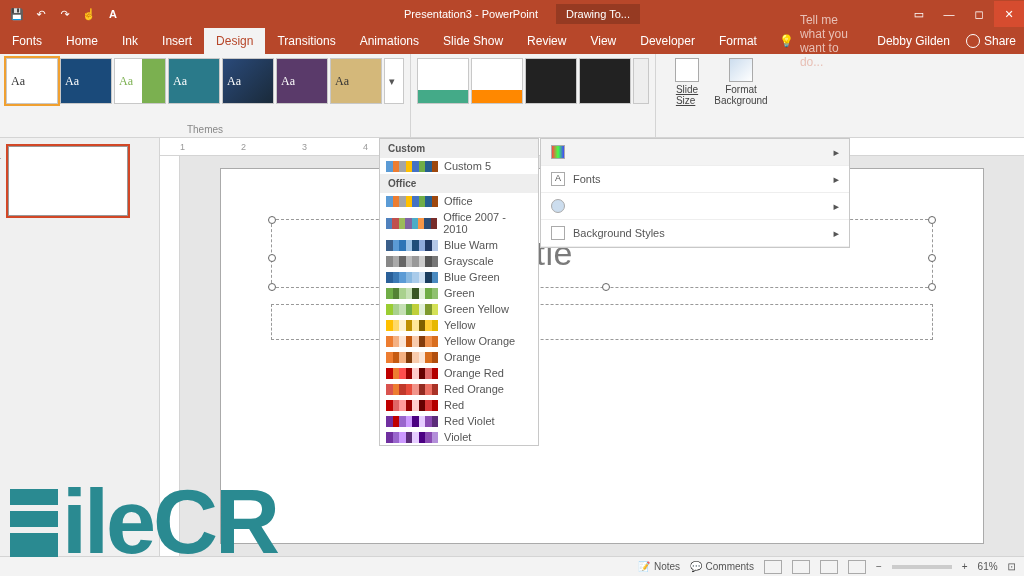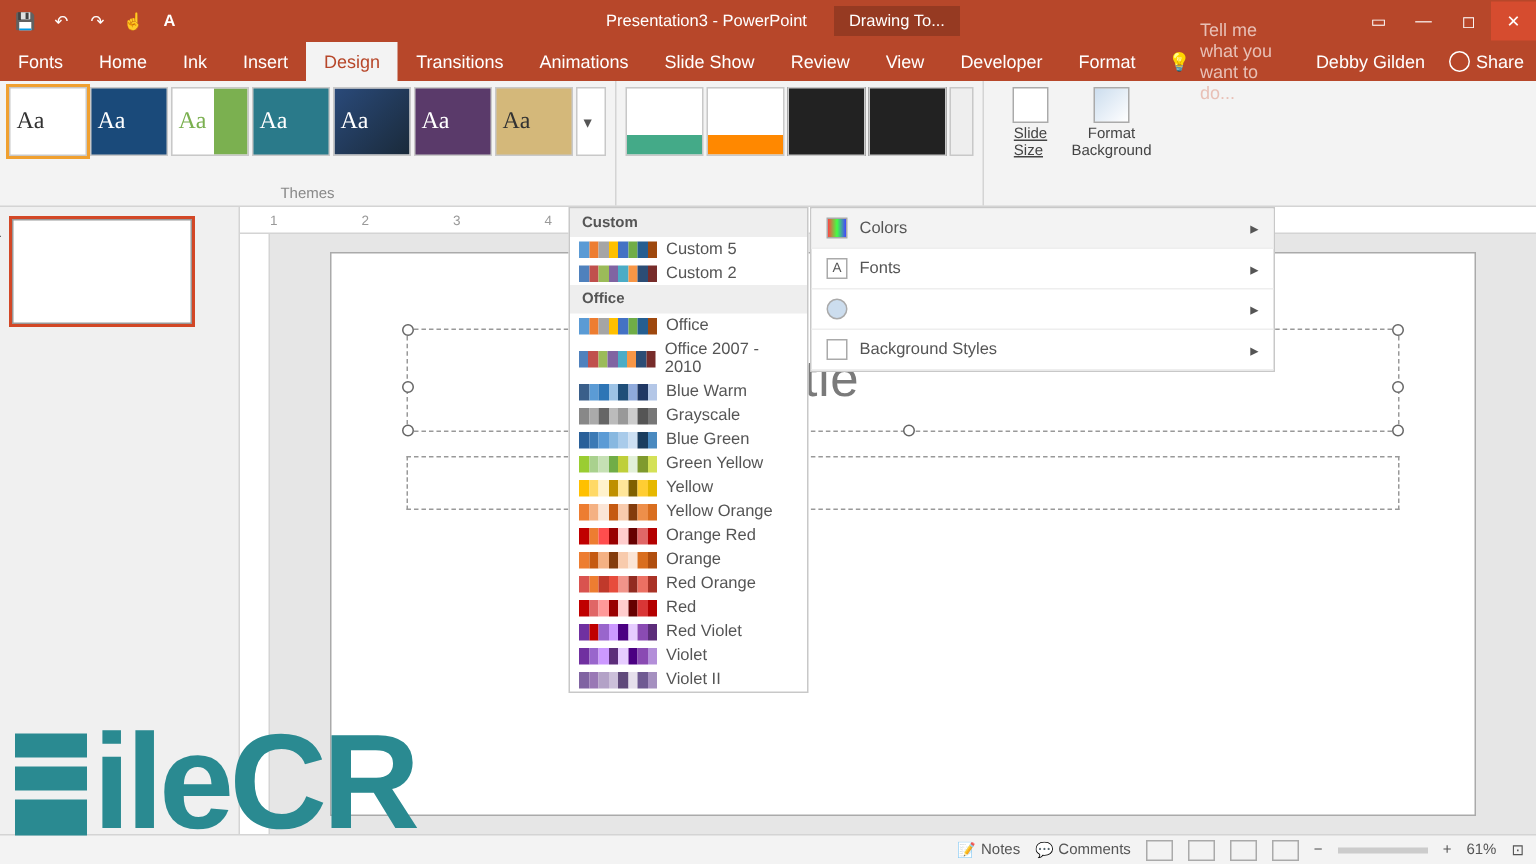--- a/index.html
+++ b/index.html
@@ -22,21 +22,21 @@
 .ribbon-tab.active { background:#f3f3f3; color:#b7472a; }
 .tell-me{flex:1;padding:0 10px;color:#e8c0b6;display:flex;align-items:center;gap:6px;}
 .user-area{display:flex;align-items:center;gap:4px;padding:0 8px;}
 .user-icon{width:14px;height:14px;border:1px solid #fff;border-radius:50%;}
 
 
 .ribbon-body { height:84px; background:#f3f3f3; border-bottom:1px solid #d4d4d4; display:flex; }
 .themes-group { display:flex; gap:2px; padding:4px 6px; position:relative; flex:0 0 auto; }
 .theme-thumb { width:52px; height:46px; border:1px solid #c8c8c8; background:#fff; display:flex; align-items:center; font-size:11px; padding-left:4px; color:#555; position:relative; overflow:hidden;}
 .theme-thumb.sel{outline:2px solid #f0a030;}
-.theme-thumb .aa{font-family:Georgia,serif;font-size:16px;}
+.theme-thumb .aa{font-family:Georgia,serif;font-size:12px;}
 .variants-group{display:flex;gap:2px;padding:4px 6px;border-left:1px solid #d4d4d4;}
 .variant-thumb{width:52px;height:46px;border:1px solid #c8c8c8;}
 .customize-group{display:flex;gap:8px;padding:4px 8px;border-left:1px solid #d4d4d4;}
 .cust-btn{display:flex;flex-direction:column;align-items:center;font-size:10px;color:#444;width:46px;gap:2px;}
 .cust-icon{width:24px;height:24px;background:#fff;border:1px solid #aaa;}
 .group-label{position:absolute;bottom:2px;left:0;right:0;text-align:center;font-size:10px;color:#888;}
 
 
 .stage { position:relative; background:#e6e6e6; height:calc(576px - 28px - 26px - 84px - 20px); display:flex; }
 .thumbs-pane{width:160px;background:#f0f0f0;border-right:1px solid #d4d4d4;padding:8px;}
@@ -213,60 +213,47 @@
             <span style="background: rgb(237, 125, 49);"></span>
             <span style="background: rgb(165, 165, 165);"></span>
             <span style="background: rgb(255, 192, 0);"></span>
             <span style="background: rgb(68, 114, 196);"></span>
             <span style="background: rgb(112, 173, 71);"></span>
             <span style="background: rgb(37, 94, 145);"></span>
             <span style="background: rgb(158, 72, 14);"></span>
           </div>
           <span>Custom 5</span>
         </div>
+      </div>
+    <div class="hdr">Office</div>
+    <div id="off-list">
+        <div class="row">
+          <div class="swatch-strip">
+            <span style="background: rgb(91, 155, 213);"></span>
+            <span style="background: rgb(237, 125, 49);"></span>
+            <span style="background: rgb(165, 165, 165);"></span>
+            <span style="background: rgb(255, 192, 0);"></span>
+            <span style="background: rgb(68, 114, 196);"></span>
+            <span style="background: rgb(112, 173, 71);"></span>
+            <span style="background: rgb(37, 94, 145);"></span>
+            <span style="background: rgb(158, 72, 14);"></span>
+          </div>
+          <span>Office</span>
+        </div>
         <div class="row">
           <div class="swatch-strip">
             <span style="background: rgb(79, 129, 189);"></span>
             <span style="background: rgb(192, 80, 77);"></span>
             <span style="background: rgb(155, 187, 89);"></span>
             <span style="background: rgb(128, 100, 162);"></span>
             <span style="background: rgb(75, 172, 198);"></span>
             <span style="background: rgb(247, 150, 70);"></span>
             <span style="background: rgb(44, 77, 117);"></span>
             <span style="background: rgb(119, 44, 42);"></span>
           </div>
-          <span>Custom 2</span>
-        </div>
-      </div>
-    <div class="hdr">Office</div>
-    <div id="off-list">
-        <div class="row">
-          <div class="swatch-strip">
-            <span style="background: rgb(91, 155, 213);"></span>
-            <span style="background: rgb(237, 125, 49);"></span>
-            <span style="background: rgb(165, 165, 165);"></span>
-            <span style="background: rgb(255, 192, 0);"></span>
-            <span style="background: rgb(68, 114, 196);"></span>
-            <span style="background: rgb(112, 173, 71);"></span>
-            <span style="background: rgb(37, 94, 145);"></span>
-            <span style="background: rgb(158, 72, 14);"></span>
-          </div>
-          <span>Office</span>
-        </div>
-        <div class="row">
-          <div class="swatch-strip">
-            <span style="background: rgb(79, 129, 189);"></span>
-            <span style="background: rgb(192, 80, 77);"></span>
-            <span style="background: rgb(155, 187, 89);"></span>
-            <span style="background: rgb(128, 100, 162);"></span>
-            <span style="background: rgb(75, 172, 198);"></span>
-            <span style="background: rgb(247, 150, 70);"></span>
-            <span style="background: rgb(44, 77, 117);"></span>
-            <span style="background: rgb(119, 44, 42);"></span>
-          </div>
           <span>Office 2007 - 2010</span>
         </div>
         <div class="row">
           <div class="swatch-strip">
             <span style="background: rgb(58, 95, 138);"></span>
             <span style="background: rgb(91, 155, 213);"></span>
             <span style="background: rgb(46, 117, 182);"></span>
             <span style="background: rgb(157, 195, 230);"></span>
             <span style="background: rgb(31, 78, 121);"></span>
             <span style="background: rgb(143, 170, 220);"></span>
@@ -296,20 +283,33 @@
             <span style="background: rgb(136, 184, 224);"></span>
             <span style="background: rgb(169, 203, 234);"></span>
             <span style="background: rgb(205, 224, 243);"></span>
             <span style="background: rgb(26, 61, 95);"></span>
             <span style="background: rgb(74, 138, 192);"></span>
           </div>
           <span>Blue Green</span>
         </div>
         <div class="row">
           <div class="swatch-strip">
+            <span style="background: rgb(112, 173, 71);"></span>
+            <span style="background: rgb(84, 130, 53);"></span>
+            <span style="background: rgb(169, 209, 142);"></span>
+            <span style="background: rgb(197, 224, 180);"></span>
+            <span style="background: rgb(56, 87, 35);"></span>
+            <span style="background: rgb(226, 240, 217);"></span>
+            <span style="background: rgb(111, 172, 70);"></span>
+            <span style="background: rgb(144, 193, 112);"></span>
+          </div>
+          <span>Green</span>
+        </div>
+        <div class="row">
+          <div class="swatch-strip">
             <span style="background: rgb(154, 205, 50);"></span>
             <span style="background: rgb(169, 209, 142);"></span>
             <span style="background: rgb(197, 224, 180);"></span>
             <span style="background: rgb(112, 173, 71);"></span>
             <span style="background: rgb(191, 207, 58);"></span>
             <span style="background: rgb(226, 240, 217);"></span>
             <span style="background: rgb(127, 154, 46);"></span>
             <span style="background: rgb(212, 225, 87);"></span>
           </div>
           <span>Green Yellow</span>
@@ -335,43 +335,43 @@
             <span style="background: rgb(197, 90, 17);"></span>
             <span style="background: rgb(248, 203, 173);"></span>
             <span style="background: rgb(131, 60, 12);"></span>
             <span style="background: rgb(238, 143, 74);"></span>
             <span style="background: rgb(217, 110, 31);"></span>
           </div>
           <span>Yellow Orange</span>
         </div>
         <div class="row">
           <div class="swatch-strip">
-            <span style="background: rgb(192, 0, 0);"></span>
-            <span style="background: rgb(237, 125, 49);"></span>
-            <span style="background: rgb(255, 77, 77);"></span>
-            <span style="background: rgb(153, 0, 0);"></span>
-            <span style="background: rgb(255, 204, 204);"></span>
-            <span style="background: rgb(102, 0, 0);"></span>
-            <span style="background: rgb(224, 102, 102);"></span>
-            <span style="background: rgb(179, 0, 0);"></span>
-          </div>
-          <span>Orange Red</span>
-        </div>
-        <div class="row">
-          <div class="swatch-strip">
             <span style="background: rgb(237, 125, 49);"></span>
             <span style="background: rgb(197, 90, 17);"></span>
             <span style="background: rgb(244, 177, 131);"></span>
             <span style="background: rgb(131, 60, 12);"></span>
             <span style="background: rgb(248, 203, 173);"></span>
             <span style="background: rgb(251, 229, 214);"></span>
             <span style="background: rgb(217, 110, 31);"></span>
             <span style="background: rgb(176, 78, 14);"></span>
           </div>
           <span>Orange</span>
+        </div>
+        <div class="row">
+          <div class="swatch-strip">
+            <span style="background: rgb(192, 0, 0);"></span>
+            <span style="background: rgb(237, 125, 49);"></span>
+            <span style="background: rgb(255, 77, 77);"></span>
+            <span style="background: rgb(153, 0, 0);"></span>
+            <span style="background: rgb(255, 204, 204);"></span>
+            <span style="background: rgb(102, 0, 0);"></span>
+            <span style="background: rgb(224, 102, 102);"></span>
+            <span style="background: rgb(179, 0, 0);"></span>
+          </div>
+          <span>Orange Red</span>
         </div>
         <div class="row">
           <div class="swatch-strip">
             <span style="background: rgb(217, 83, 79);"></span>
             <span style="background: rgb(237, 125, 49);"></span>
             <span style="background: rgb(192, 57, 43);"></span>
             <span style="background: rgb(231, 76, 60);"></span>
             <span style="background: rgb(241, 148, 138);"></span>
             <span style="background: rgb(146, 43, 33);"></span>
             <span style="background: rgb(236, 112, 99);"></span>
@@ -411,41 +411,27 @@
             <span style="background: rgb(153, 102, 204);"></span>
             <span style="background: rgb(204, 153, 255);"></span>
             <span style="background: rgb(92, 45, 122);"></span>
             <span style="background: rgb(230, 204, 255);"></span>
             <span style="background: rgb(75, 0, 130);"></span>
             <span style="background: rgb(138, 75, 179);"></span>
             <span style="background: rgb(179, 143, 217);"></span>
           </div>
           <span>Violet</span>
         </div>
-        <div class="row">
-          <div class="swatch-strip">
-            <span style="background: rgb(128, 100, 162);"></span>
-            <span style="background: rgb(153, 120, 181);"></span>
-            <span style="background: rgb(179, 162, 199);"></span>
-            <span style="background: rgb(204, 192, 218);"></span>
-            <span style="background: rgb(96, 74, 123);"></span>
-            <span style="background: rgb(230, 224, 236);"></span>
-            <span style="background: rgb(111, 90, 146);"></span>
-            <span style="background: rgb(165, 144, 192);"></span>
-          </div>
-          <span>Violet II</span>
-        </div>
       </div>
 
   </div>
 
   <div class="var-panel">
     <div class="row active">
         <div class="ic" style="background:linear-gradient(90deg,#f44,#4f4,#44f);"></div>
-        <span class="lbl">Colors</span>
         <span>▸</span>
       </div>
     <div class="row">
         <div class="ic" style="font-size:9px;text-align:center;">A</div>
         <span class="lbl">Fonts</span>
         <span>▸</span>
       </div>
     <div class="row">
         <div class="ic" style="border-radius:50%;background:#cde;"></div>
         <span>▸</span>

